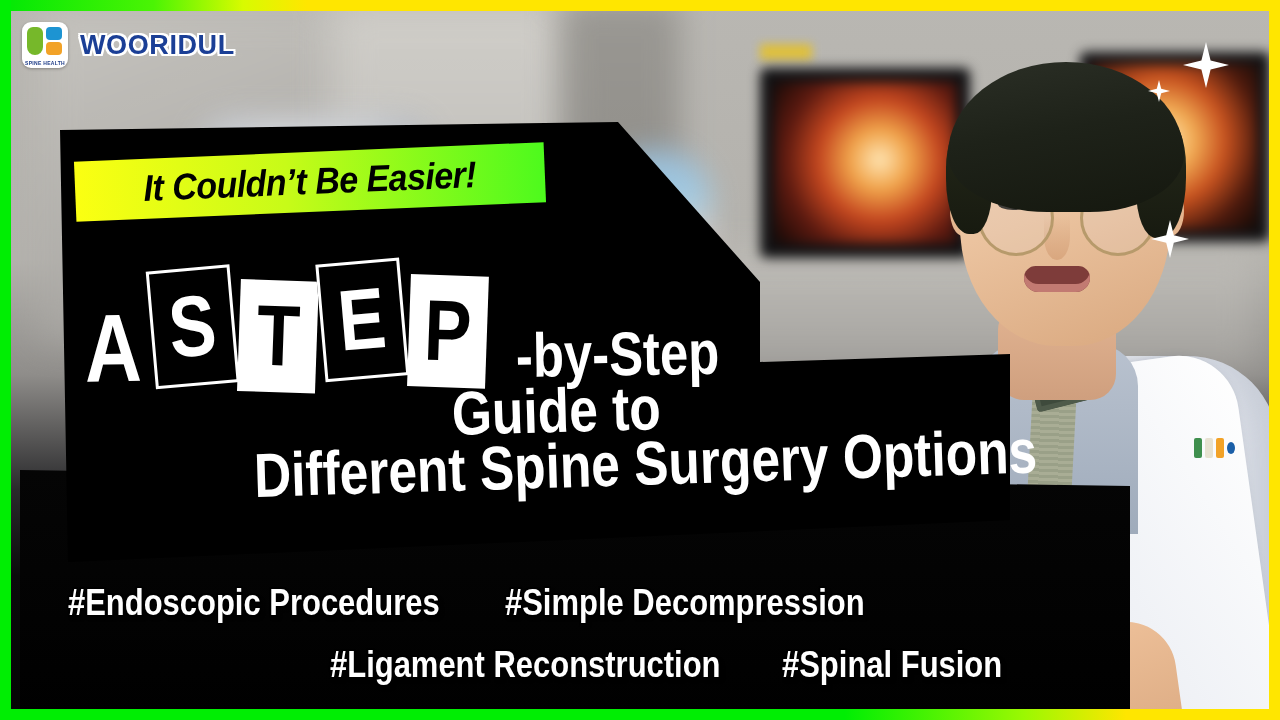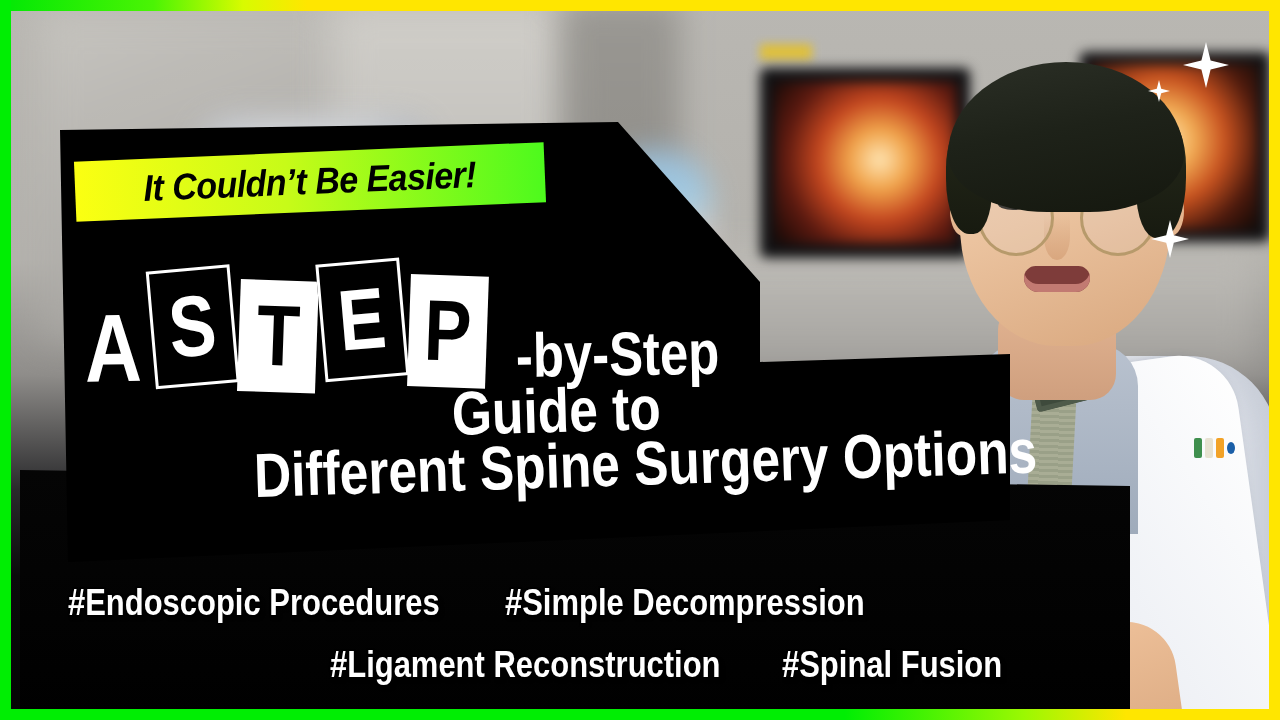--- a/index.html
+++ b/index.html
@@ -288,19 +288,28 @@
   </div>
 
   <div class="tline t1">Guide to</div>
   <div class="tline t2">Different Spine Surgery Options</div>
 
   <div class="tag tag1">#Endoscopic Procedures</div>
   <div class="tag tag2">#Simple Decompression</div>
   <div class="tag tag3">#Ligament Reconstruction</div>
   <div class="tag tag4">#Spinal Fusion</div>
 
+  <div class="logo">
+    <div class="logo-mark">
+      <div class="lm-g"></div>
+      <div class="lm-b"></div>
+      <div class="lm-o"></div>
+      <div class="lm-t">SPINE HEALTH</div>
+    </div>
+    <div class="logo-word">WOORIDUL</div>
+  </div>
 
   <div class="frame-t"></div>
   <div class="frame-b"></div>
   <div class="frame-l"></div>
   <div class="frame-r"></div>
 
 </div>
 
 </body></html>

